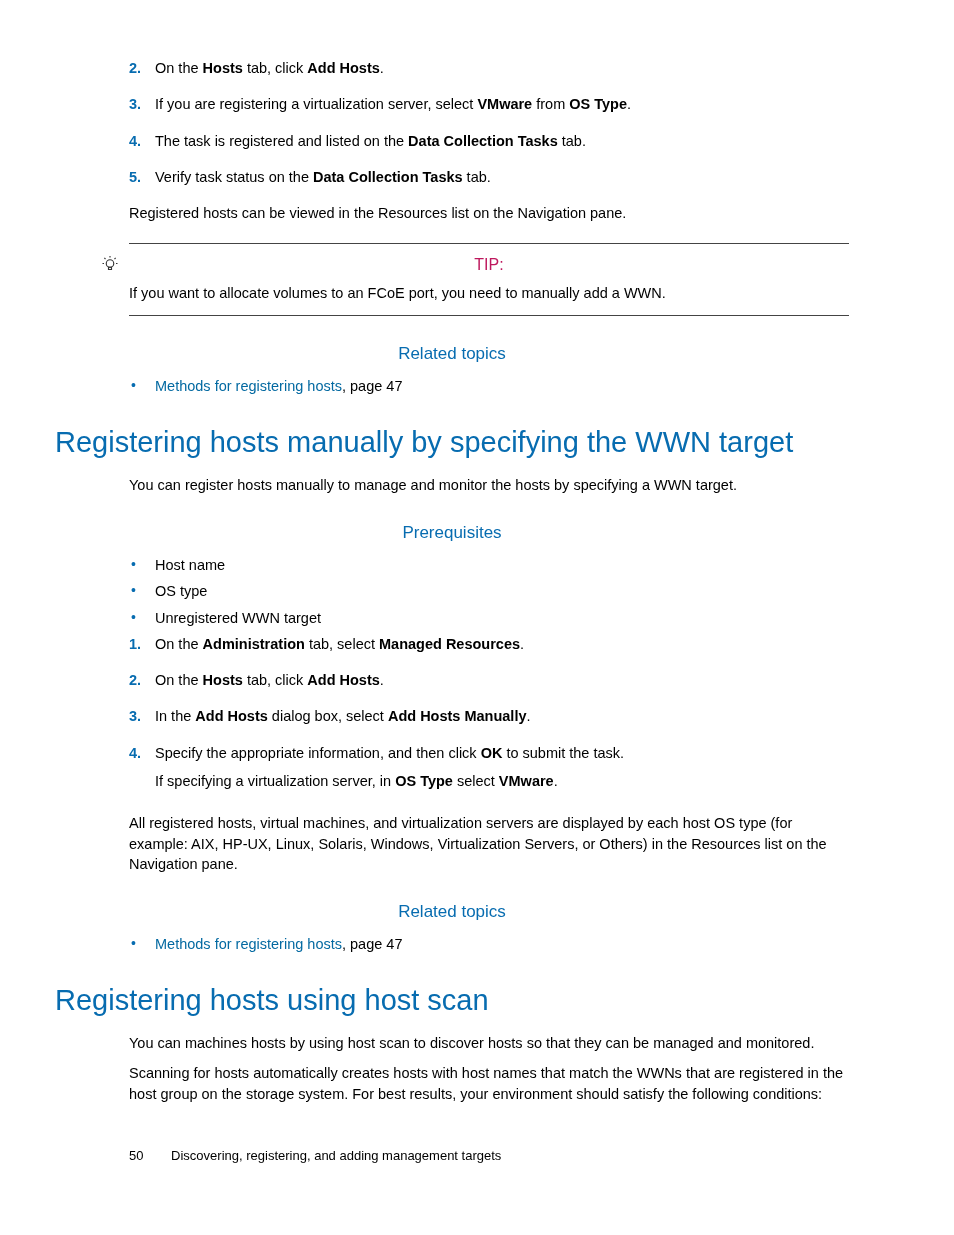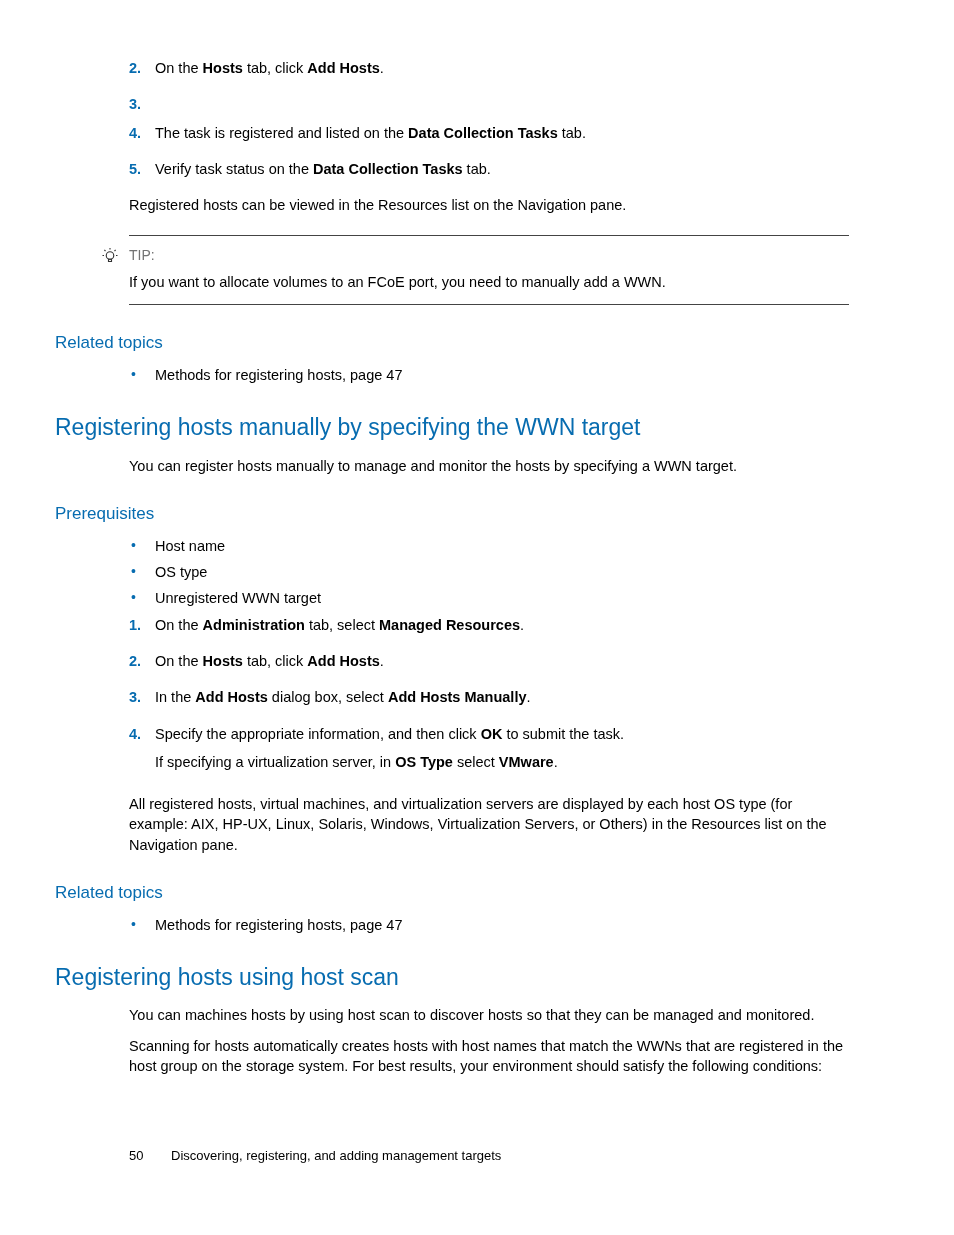--- a/index.html
+++ b/index.html
@@ -17,47 +17,48 @@
   .ol-item { display: flex; margin-bottom: 8px; }
   .ol-num { color: #076cb0; font-weight: bold; width: 26px; flex-shrink: 0; text-align: left; }
   .ol-content { flex: 1; }
   .ol-content p { margin-bottom: 8px; }
   .ol-wrap { margin-left: 0; }
   .para-after { margin-top: 6px; margin-bottom: 8px; margin-left: 0; }
   .tip-block { margin-top: 20px; border-top: 1px solid #444; border-bottom: 1px solid #444; padding: 10px 0 12px 0; position: relative; }
   .tip-row { display: flex; align-items: flex-start; }
   .tip-icon { width: 24px; flex-shrink: 0; display: flex; justify-content: flex-start; padding-top: 2px; margin-left: -28px; }
   .tip-icon svg { width: 18px; height: 18px; }
-  .tip-label { color: #737373; font-size: 14px; margin-bottom: 6px; }
+  .tip-label { color: #be185d; font-size: 16px; margin-bottom: 6px; text-align: center; }
   .tip-text { }
   .tip-body { flex: 1; margin-left: 4px;}
-  .h3 { color: #076cb0; font-size: 17px; font-weight: normal; margin-top: 26px; margin-bottom: 10px; margin-left: -74px; }
-  .h2 { color: #076cb0; font-size: 23px; font-weight: normal; margin-top: 26px; margin-bottom: 12px; margin-left: -74px; }
+  .h3 { color: #076cb0; font-size: 17px; font-weight: normal; margin-top: 26px; margin-bottom: 10px; margin-left: -74px; text-align: center; }
+  .h2 { color: #076cb0; font-size: 29px; font-weight: normal; margin-top: 26px; margin-bottom: 12px; margin-left: -74px; }
   .bullet-list { margin-left: 0; }
   .bullet-item { display: flex; margin-bottom: 6px; }
   .bullet-dot { width: 26px; flex-shrink: 0; color: #076cb0; font-size: 14px; text-align: left; padding-left: 2px;}
-  .link { color: #000000; }
+  .link { color: #0369a1; }
   .para { margin-bottom: 10px; }
   .footer { position: absolute; bottom: 70px; left: 129px; font-size: 13px; }
   .footer .pnum { margin-right: 24px; }
   strong { font-weight: bold; }
 </style>
 </head>
 <body>
 
 <div class="ol-wrap" id="steps1">
     <div class="ol-item">
       <span class="ol-num">2.</span>
       <div class="ol-content">
         <p>On the <strong>Hosts</strong> tab, click <strong>Add Hosts</strong>.</p>
       </div>
     </div>
     <div class="ol-item">
       <span class="ol-num">3.</span>
       <div class="ol-content">
+        <p>If you are registering a virtualization server, select <strong>VMware</strong> from <strong>OS Type</strong>.</p>
       </div>
     </div>
     <div class="ol-item">
       <span class="ol-num">4.</span>
       <div class="ol-content">
         <p>The task is registered and listed on the <strong>Data Collection Tasks</strong> tab.</p>
       </div>
     </div>
     <div class="ol-item">
       <span class="ol-num">5.</span>

